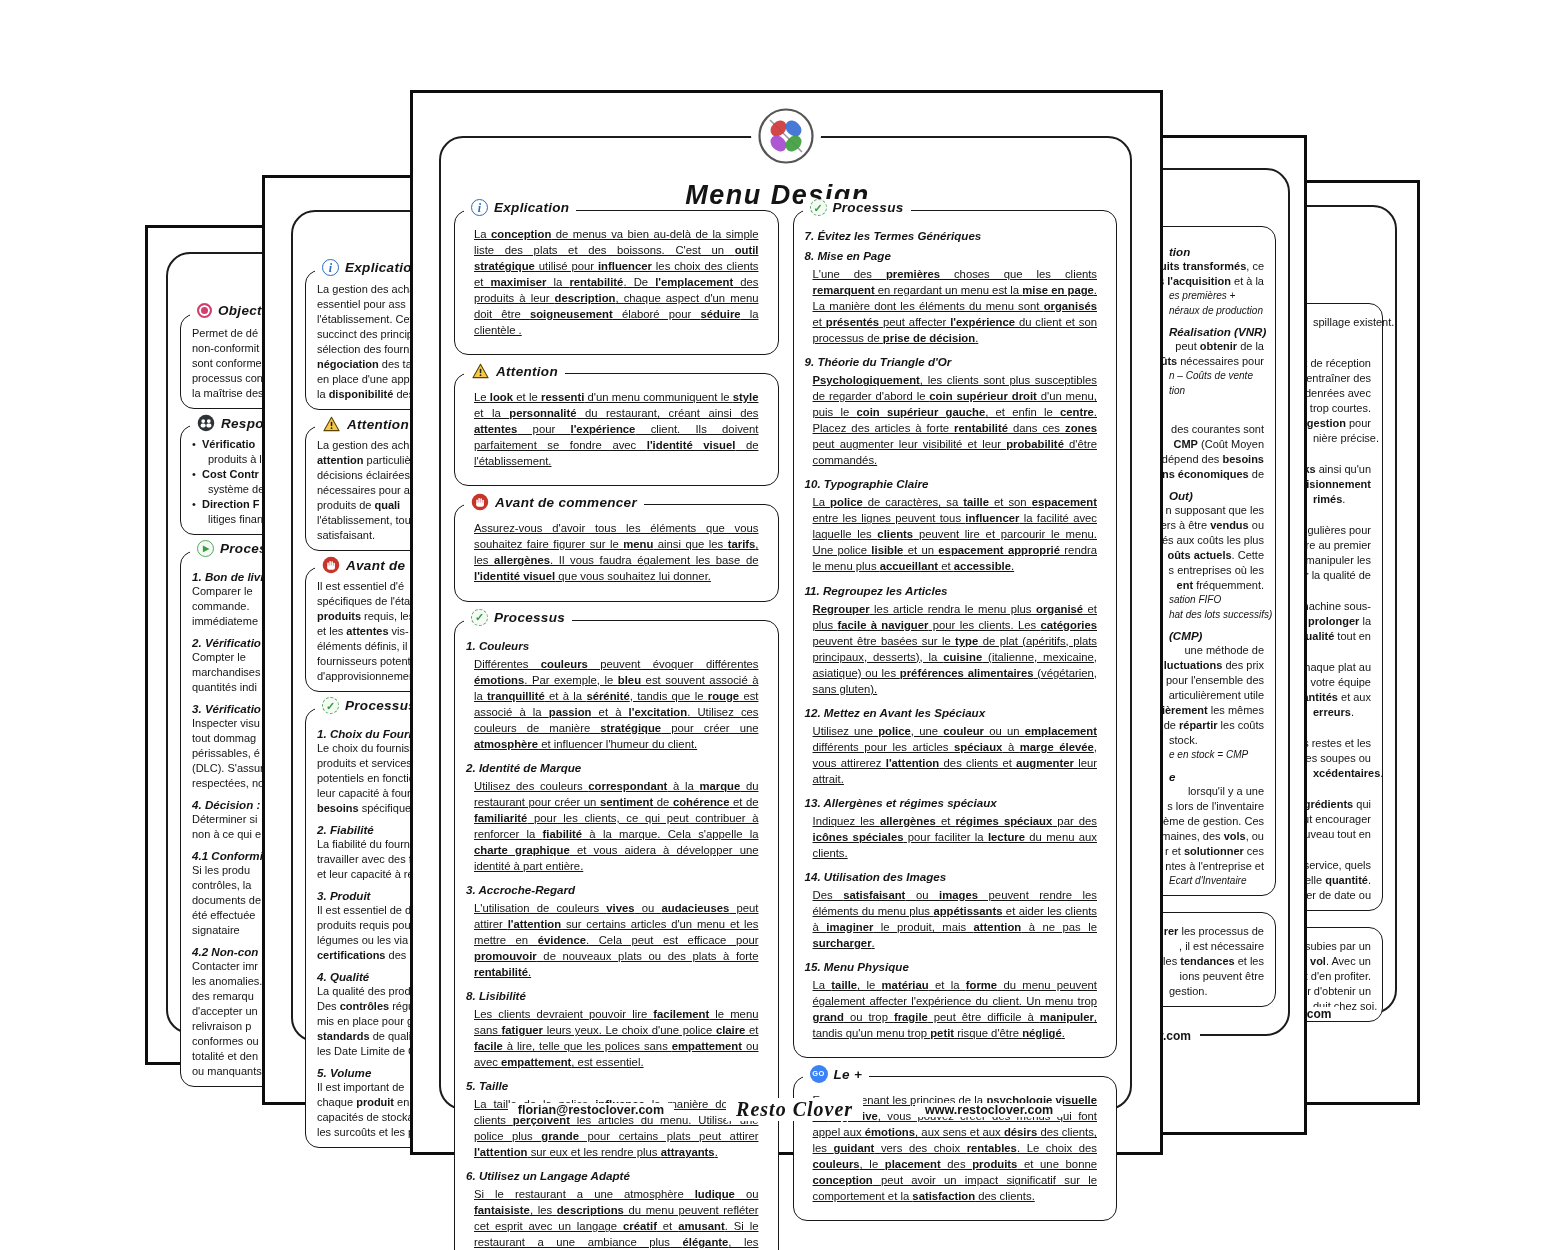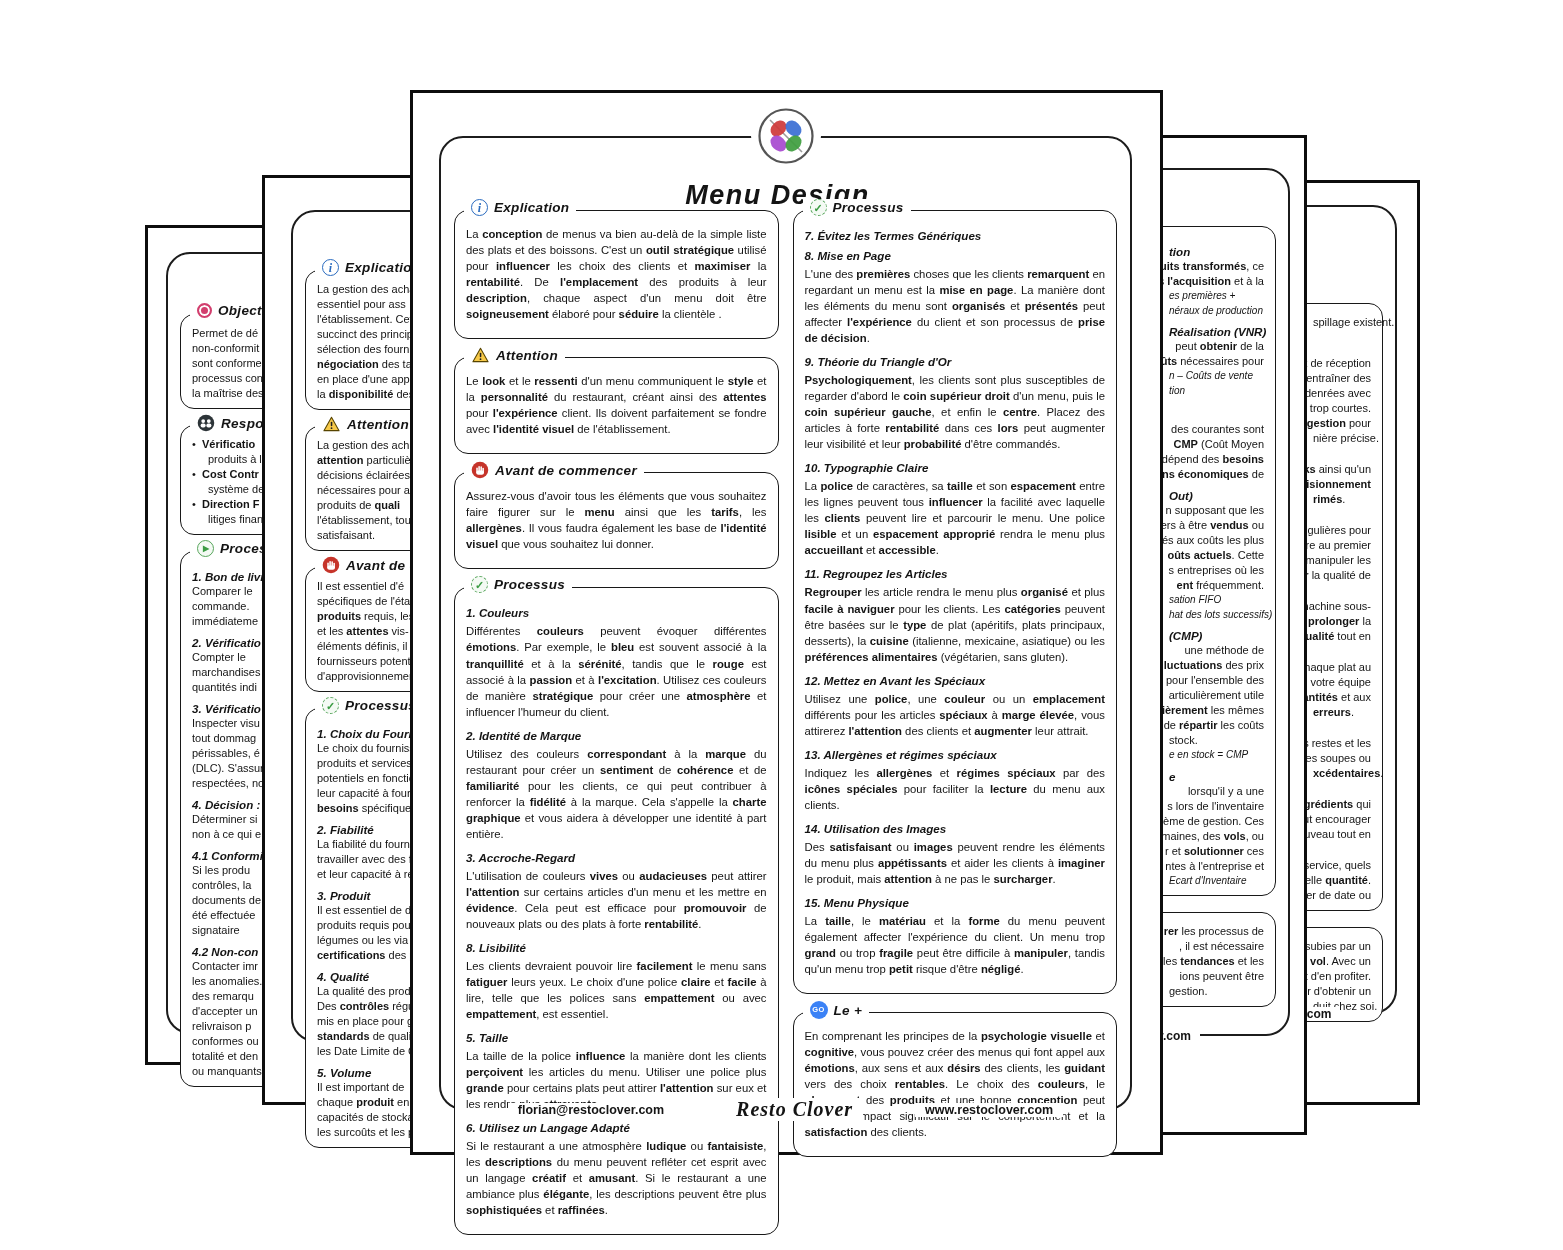--- a/index.html
+++ b/index.html
@@ -39,21 +39,21 @@
   .page-c .col .box:first-child{margin-top:10px;}
   .page-l1 .box:first-child{margin-top:60px;}
   .page-l2 .box:first-child{margin-top:58px;}
   .page-r1 .box:first-child{margin-top:56px;}
   .page-r2 .box:first-child{margin-top:96px;}
   .box-head{position:absolute;top:-12px;left:9px;display:flex;align-items:center;gap:6px;
             background:#fff;padding:0 7px;white-space:nowrap;}
   .box-title{font-weight:bold;font-style:italic;font-size:13.5px;letter-spacing:.3px;}
   .box-body{padding-top:2px;}
   
-  .para{font-size:11.3px;line-height:1.42;text-align:justify;margin:4px 0 9px;}
+  .para{font-size:11.3px;line-height:1.42;text-align:justify;margin:4px 8px 9px;text-decoration:underline;}
   .bhead{font-size:11.6px;font-weight:bold;font-style:italic;margin:7px 0 1px;white-space:nowrap;}
   .tline{font-size:11px;line-height:15px;white-space:nowrap;}
   .iline{font-size:10px;font-style:italic;line-height:14.5px;white-space:nowrap;}
   .bullet .bdot{display:inline-block;width:10px;}
   .ind{padding-left:16px;}
   .page-r1 .box-body,.page-r2 .box-body{text-align:right;}
   .page-r1 .tl{text-align:left;padding-left:174px;}
   .page-r2 .tl{text-align:left;padding-left:144px;}
   
   .icon-wrap{display:inline-flex;line-height:0;}
@@ -461,21 +461,21 @@
               <div class="box-head">
                 <span class="icon-wrap">
                   <span class="ic ic-check">✓</span>
                 </span>
                 <span class="box-title">Processus</span>
               </div>
               <div class="box-body">
                 <div class="bhead">1. Couleurs</div>
                 <div class="para">Différentes <b>couleurs</b> peuvent évoquer différentes <b>émotions</b>. Par exemple, le <b>bleu</b> est souvent associé à la <b>tranquillité</b> et à la <b>sérénité</b>, tandis que le <b>rouge</b> est associé à la <b>passion</b> et à <b>l'excitation</b>. Utilisez ces couleurs de manière <b>stratégique</b> pour créer une <b>atmosphère</b> et influencer l'humeur du client.</div>
                 <div class="bhead">2. Identité de Marque</div>
-                <div class="para">Utilisez des couleurs <b>correspondant</b> à la <b>marque</b> du restaurant pour créer un <b>sentiment</b> de <b>cohérence</b> et de <b>familiarité</b> pour les clients, ce qui peut contribuer à renforcer la <b>fidélité</b> à la marque. Cela s'appelle la <b>charte graphique</b> et vous aidera à développer une identité à part entière.</div>
+                <div class="para">Utilisez des couleurs <b>correspondant</b> à la <b>marque</b> du restaurant pour créer un <b>sentiment</b> de <b>cohérence</b> et de <b>familiarité</b> pour les clients, ce qui peut contribuer à renforcer la <b>fiabilité</b> à la marque. Cela s'appelle la <b>charte graphique</b> et vous aidera à développer une identité à part entière.</div>
                 <div class="bhead">3. Accroche-Regard</div>
                 <div class="para">L'utilisation de couleurs <b>vives</b> ou <b>audacieuses</b> peut attirer <b>l'attention</b> sur certains articles d'un menu et les mettre en <b>évidence</b>. Cela peut est efficace pour <b>promouvoir</b> de nouveaux plats ou des plats à forte <b>rentabilité</b>.</div>
                 <div class="bhead">8. Lisibilité</div>
                 <div class="para">Les clients devraient pouvoir lire <b>facilement</b> le menu sans <b>fatiguer</b> leurs yeux. Le choix d'une police <b>claire</b> et <b>facile</b> à lire, telle que les polices sans <b>empattement</b> ou avec <b>empattement</b>, est essentiel.</div>
                 <div class="bhead">5. Taille</div>
                 <div class="para">La taille de la police <b>influence</b> la manière dont les clients <b>perçoivent</b> les articles du menu. Utiliser une police plus <b>grande</b> pour certains plats peut attirer <b>l'attention</b> sur eux et les rendre plus <b>attrayants</b>.</div>
                 <div class="bhead">6. Utilisez un Langage Adapté</div>
                 <div class="para">Si le restaurant a une atmosphère <b>ludique</b> ou <b>fantaisiste</b>, les <b>descriptions</b> du menu peuvent refléter cet esprit avec un langage <b>créatif</b> et <b>amusant</b>. Si le restaurant a une ambiance plus <b>élégante</b>, les descriptions peuvent être plus <b>sophistiquées</b> et <b>raffinées</b>.</div>
               </div>
             </div>
@@ -486,21 +486,21 @@
                 <span class="icon-wrap">
                   <span class="ic ic-check">✓</span>
                 </span>
                 <span class="box-title">Processus</span>
               </div>
               <div class="box-body">
                 <div class="bhead">7. Évitez les Termes Génériques</div>
                 <div class="bhead">8. Mise en Page</div>
                 <div class="para">L'une des <b>premières</b> choses que les clients <b>remarquent</b> en regardant un menu est la <b>mise en page</b>. La manière dont les éléments du menu sont <b>organisés</b> et <b>présentés</b> peut affecter <b>l'expérience</b> du client et son processus de <b>prise de décision</b>.</div>
                 <div class="bhead">9. Théorie du Triangle d'Or</div>
-                <div class="para"><b>Psychologiquement</b>, les clients sont plus susceptibles de regarder d'abord le <b>coin supérieur droit</b> d'un menu, puis le <b>coin supérieur gauche</b>, et enfin le <b>centre</b>. Placez des articles à forte <b>rentabilité</b> dans ces <b>lors</b> peut augmenter leur visibilité et leur <b>probabilité</b> d'être commandés.</div>
+                <div class="para"><b>Psychologiquement</b>, les clients sont plus susceptibles de regarder d'abord le <b>coin supérieur droit</b> d'un menu, puis le <b>coin supérieur gauche</b>, et enfin le <b>centre</b>. Placez des articles à forte <b>rentabilité</b> dans ces <b>zones</b> peut augmenter leur visibilité et leur <b>probabilité</b> d'être commandés.</div>
                 <div class="bhead">10. Typographie Claire</div>
                 <div class="para">La <b>police</b> de caractères, sa <b>taille</b> et son <b>espacement</b> entre les lignes peuvent tous <b>influencer</b> la facilité avec laquelle les <b>clients</b> peuvent lire et parcourir le menu. Une police <b>lisible</b> et un <b>espacement approprié</b> rendra le menu plus <b>accueillant</b> et <b>accessible</b>.</div>
                 <div class="bhead">11. Regroupez les Articles</div>
                 <div class="para"><b>Regrouper</b> les article rendra le menu plus <b>organisé</b> et plus <b>facile à naviguer</b> pour les clients. Les <b>catégories</b> peuvent être basées sur le <b>type</b> de plat (apéritifs, plats principaux, desserts), la <b>cuisine</b> (italienne, mexicaine, asiatique) ou les <b>préférences alimentaires</b> (végétarien, sans gluten).</div>
                 <div class="bhead">12. Mettez en Avant les Spéciaux</div>
                 <div class="para">Utilisez une <b>police</b>, une <b>couleur</b> ou un <b>emplacement</b> différents pour les articles <b>spéciaux</b> à <b>marge élevée</b>, vous attirerez <b>l'attention</b> des clients et <b>augmenter</b> leur attrait.</div>
                 <div class="bhead">13. Allergènes et régimes spéciaux</div>
                 <div class="para">Indiquez les <b>allergènes</b> et <b>régimes spéciaux</b> par des <b>icônes spéciales</b> pour faciliter la <b>lecture</b> du menu aux clients.</div>
                 <div class="bhead">14. Utilisation des Images</div>
                 <div class="para">Des <b>satisfaisant</b> ou <b>images</b> peuvent rendre les éléments du menu plus <b>appétissants</b> et aider les clients à <b>imaginer</b> le produit, mais <b>attention</b> à ne pas le <b>surcharger</b>.</div>

